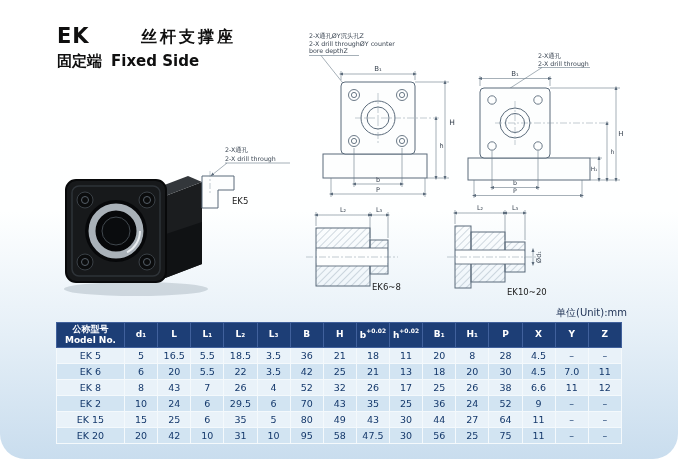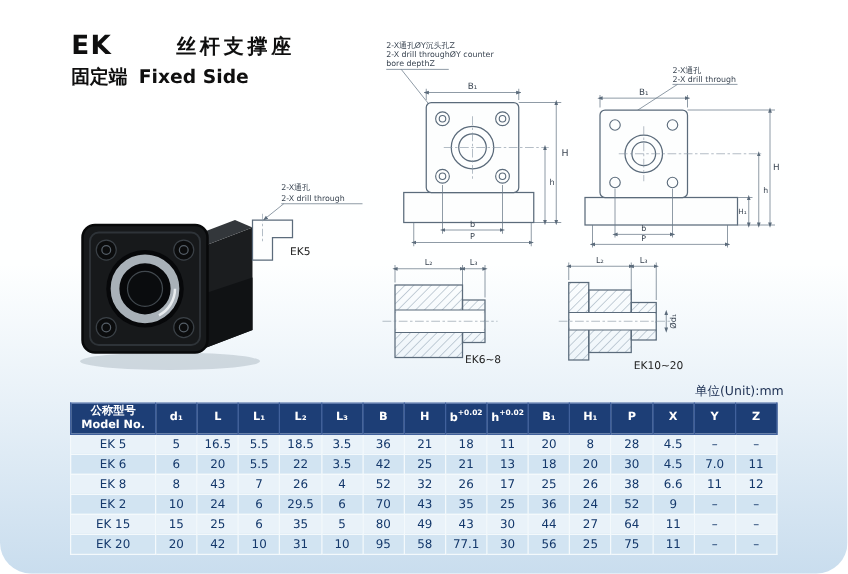--- a/index.html
+++ b/index.html
@@ -410,21 +410,21 @@
         </tr>
         <tr>
           <td>EK 20</td>
           <td>20</td>
           <td>42</td>
           <td>10</td>
           <td>31</td>
           <td>10</td>
           <td>95</td>
           <td>58</td>
-          <td>77.1</td>
+          <td>47.5</td>
           <td>30</td>
           <td>56</td>
           <td>25</td>
           <td>75</td>
           <td>11</td>
           <td>–</td>
           <td>–</td>
         </tr>
       </tbody>
   </table>

